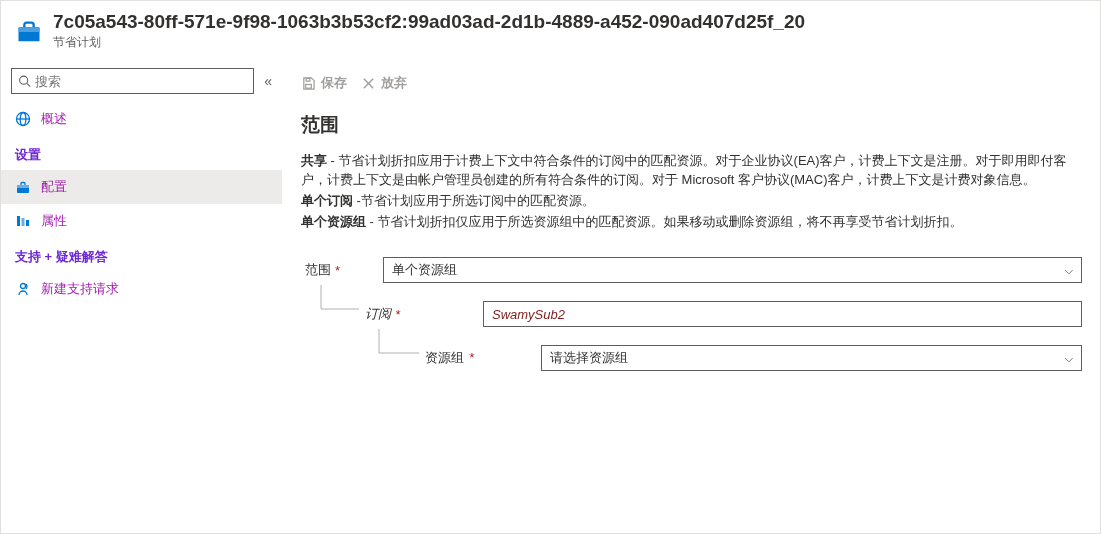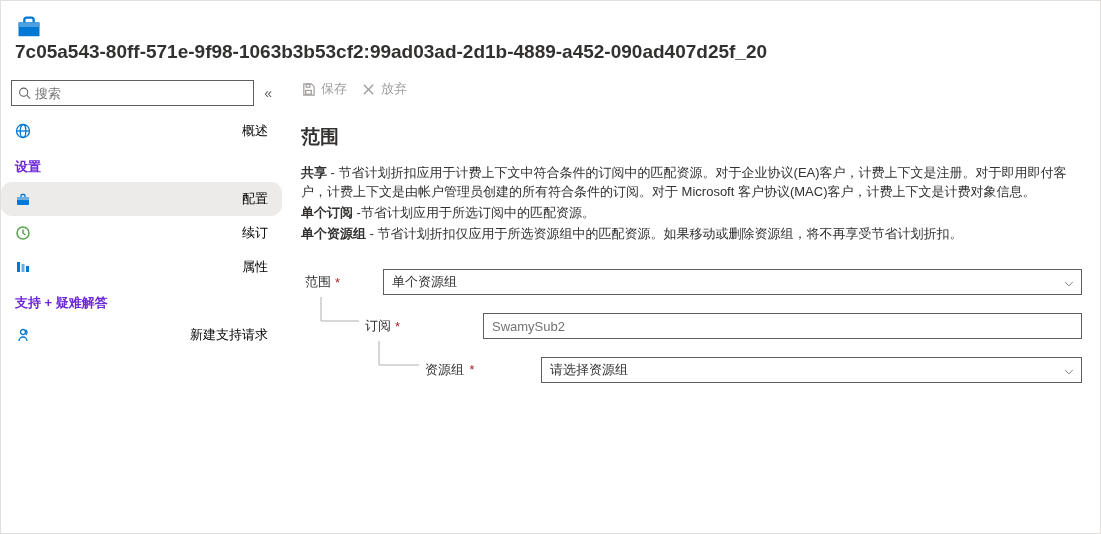--- a/index.html
+++ b/index.html
@@ -8,24 +8,23 @@
       font-size: 13px;
       color: #323130;
       background: #fff;
       width: 1101px;
       height: 534px;
       overflow: hidden;
       border: 1px solid #e1dfdd;
     }
     .header {
       display: flex;
-      align-items: flex-start;
+      align-items: center;
       padding: 10px 14px 8px 14px;
       border-bottom: 1px solid #fff;
-      flex-direction: column;
     }
     .header-icon {
       width: 28px; height: 28px;
       fill: #0078d4;
       margin-right: 10px;
       flex-shrink: 0;
       margin-top: 2px;
     }
     .header-text { flex: 1; overflow: hidden; }
     .header-title {
@@ -79,24 +78,23 @@
       font-size: 14px;
       cursor: pointer;
     }
     .nav-item {
       display: flex;
       align-items: center;
       height: 34px;
       padding: 0 14px;
       cursor: pointer;
       font-size: 13px;
-      color: #000000;
-      justify-content: space-between;
-    }
-    .nav-item.active { background: #edebe9; border-radius: 11px; }
+      color: #a21caf;
+    }
+    .nav-item.active { background: #edebe9; }
     .nav-item .nav-icon { width: 16px; height: 16px; margin-right: 10px; flex-shrink: 0; }
     .nav-section {
       font-size: 13px;
       font-weight: 600;
       color: #6d28d9;
       padding: 10px 14px 6px 14px;
     }
     .icon-globe { fill: none; stroke: #0078d4; stroke-width: 1.3; }
     .icon-people { fill: #0078d4; }
     .icon-toolbox { fill: #0078d4; }
@@ -106,24 +104,25 @@
 
     .main {
       flex: 1;
       padding: 8px 18px 0 18px;
       font-size: 13px;
       color: #323130;
       overflow: hidden;
     }
     .toolbar {
       display: flex;
-      align-items: flex-start;
+      align-items: center;
       gap: 14px;
       height: 30px;
       margin-bottom: 14px;
+      font-weight: bold;
     }
     .tbtn {
       display: flex;
       align-items: center;
       gap: 5px;
       font-size: 13px;
       color: #a19f9d;
       cursor: default;
     }
     .tbtn svg { width: 15px; height: 15px; fill: #a19f9d; stroke: #a19f9d; }
@@ -153,21 +152,21 @@
     .field {
       flex: 1;
       border: 1px solid #605e5c;
       height: 26px;
       display: flex;
       align-items: center;
       padding: 0 8px;
       font-size: 13px;
       background: #fff;
     }
-    .field.readonly { color: #737373; text-align: center; }
+    .field.readonly { color: #7f1d1d; text-align: center; }
     .field .chev {
       margin-left: auto;
       font-size: 11px;
       color: #605e5c;
     }
     .row-scope .form-label-cell { width: 64px; }
     .row-sub .form-label-cell { width: 56px; }
     .row-rg .form-label-cell { width: 68px; font-family: Liberation Mono, monospace; }
     .form-label-cell { display:flex; align-items:center; }
 
@@ -178,20 +177,21 @@
 <body>
 
 <div class="header">
   <svg class="header-icon" viewBox="0 0 24 24">
     <rect x="3" y="8" width="18" height="12" rx="1" fill="#0078d4"></rect>
     <rect x="3" y="8" width="18" height="4" fill="#50a0e0"></rect>
     <path d="M8 8 V6 a2 2 0 0 1 2 -2 h4 a2 2 0 0 1 2 2 V8" fill="none" stroke="#0078d4" stroke-width="2"></path>
   </svg>
   <div class="header-text">
     <div class="header-title">7c05a543-80ff-571e-9f98-1063b3b53cf2:99ad03ad-2d1b-4889-a452-090ad407d25f_20</div>
+    <div class="header-subtitle">节省计划</div>
   </div>
 </div>
 
 <div class="body">
   <div class="sidebar">
     <div class="search-row">
       <div class="search-box">
         <svg viewBox="0 0 16 16">
             <circle cx="7" cy="7" r="5" fill="none" stroke="#605e5c" stroke-width="1.3"></circle>
             <line x1="11" y1="11" x2="15" y2="15" stroke="#605e5c" stroke-width="1.3"></line>
@@ -214,27 +214,20 @@
 
     <div class="nav-item active">
       <svg class="nav-icon icon-toolbox" viewBox="0 0 16 16">
           <rect x="2" y="6" width="12" height="8" rx="1"></rect>
           <rect x="2" y="6" width="12" height="3" fill="#69afe5"></rect>
           <path d="M6 6 V4.5 a1 1 0 0 1 1 -1 h2 a1 1 0 0 1 1 1 V6" fill="none" stroke="#0078d4" stroke-width="1.3"></path>
         </svg>
       <span>配置</span>
     </div>
     <div class="nav-item">
-      <svg class="nav-icon icon-clock" viewBox="0 0 16 16">
-          <circle cx="8" cy="8" r="6"></circle>
-          <path d="M8 4.5 V8 L10.5 10"></path>
-        </svg>
-      <span>续订</span>
-    </div>
-    <div class="nav-item">
       <svg class="nav-icon icon-props" viewBox="0 0 16 16">
           <rect x="2" y="3" width="3" height="10" fill="#0078d4"></rect>
           <rect x="6.5" y="5" width="3" height="8" fill="#69afe5"></rect>
           <rect x="11" y="7" width="3" height="6" fill="#0078d4"></rect>
         </svg>
       <span>属性</span>
     </div>
 
     <div class="nav-section">支持 + 疑难解答</div>
 
@@ -286,21 +279,21 @@
           <span class="form-label">范围</span>
           <span class="req">*</span>
         </div>
         <div style="width:14px"></div>
         <div class="field">
           <span>单个资源组</span>
           <span class="chev">⌵</span>
         </div>
       </div>
 
-      <div class="form-row row-sub" style="padding-left:64px;">
+      <div class="form-row row-sub" style="padding-left:64px;font-style:italic;">
         <div class="form-label-cell">
           <span class="form-label">订阅</span>
           <span class="req">*</span>
         </div>
         <div style="width:62px"></div>
         <div class="field readonly">
           <span>SwamySub2</span>
         </div>
       </div>
 

